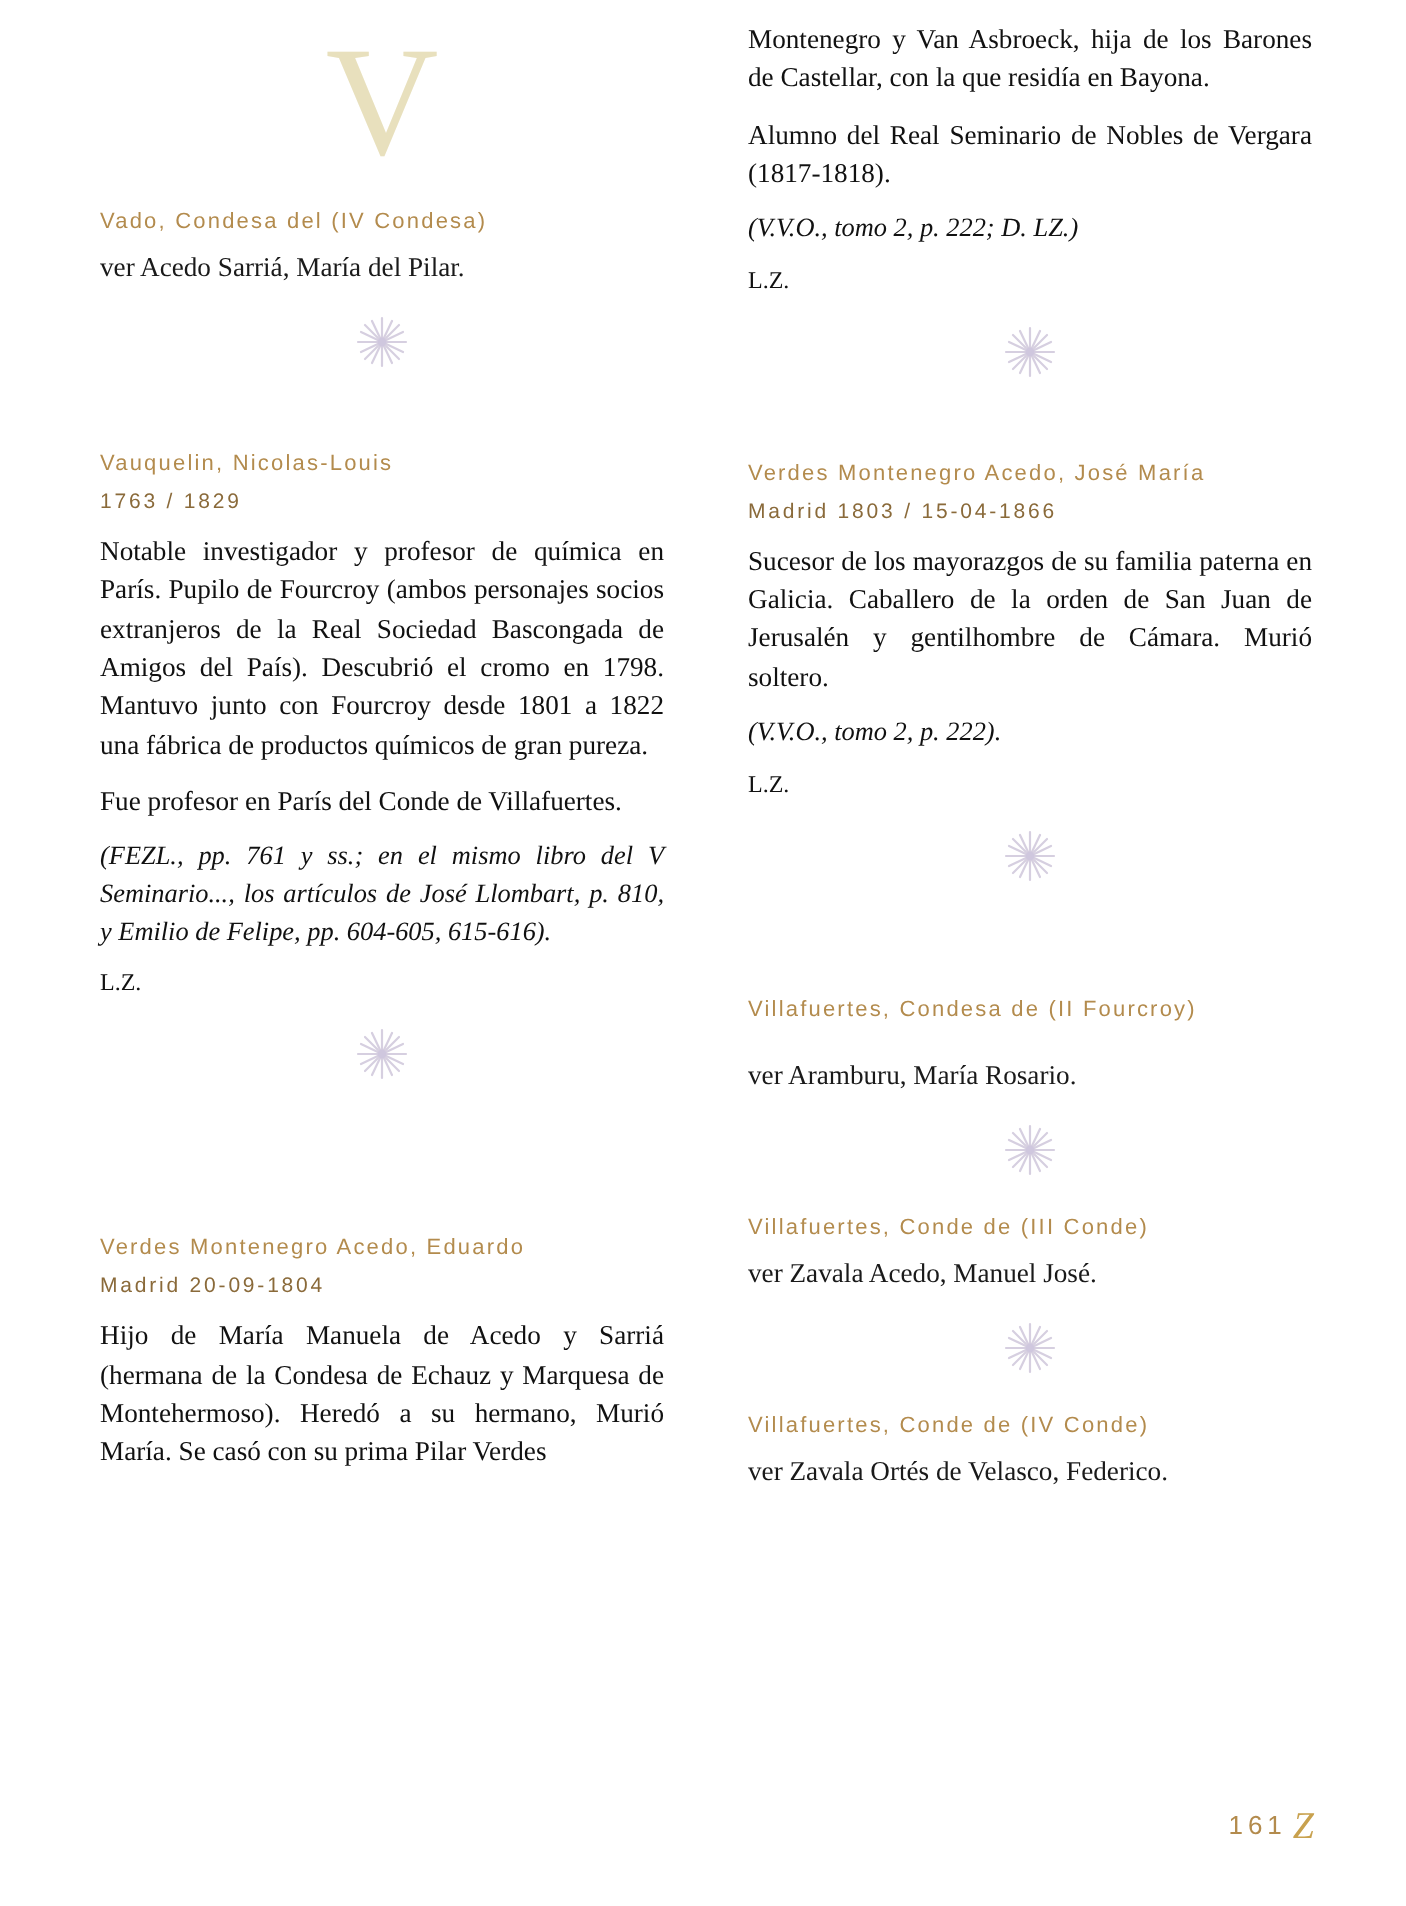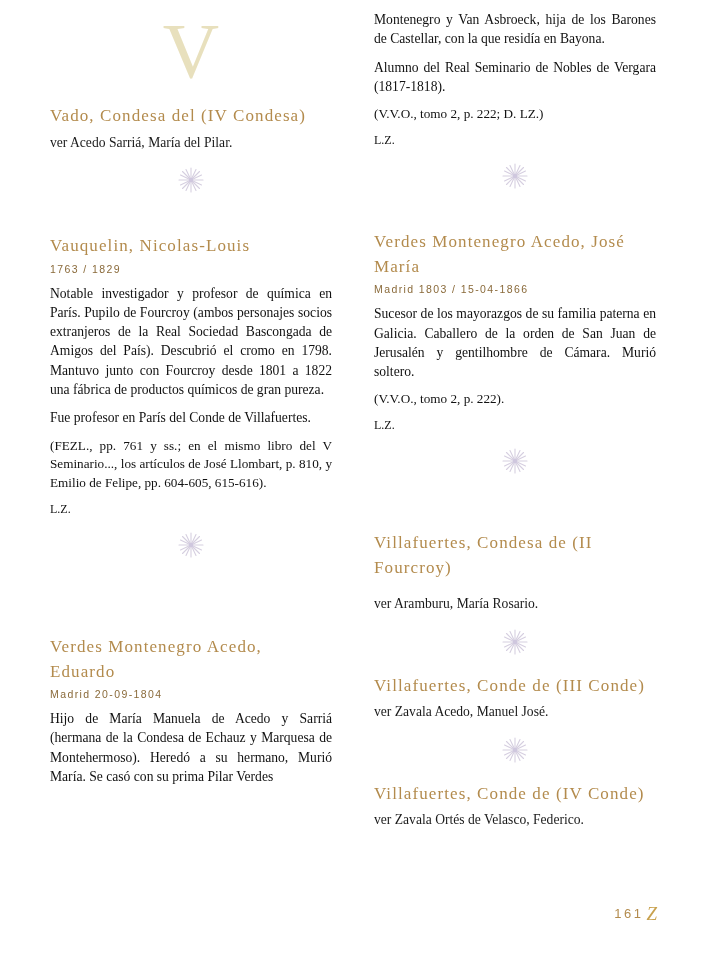--- a/index.html
+++ b/index.html
@@ -45,22 +45,22 @@
   }
   .dropcap {
     font-family: "Liberation Serif", serif;
     font-size: 78px;
     line-height: 1;
     color: #e8e0bd;
     letter-spacing: 0;
     font-weight: 400;
   }
   .entry-title {
-    font-family: Liberation Serif, serif;
-    font-size: 17px;
+    font-family: Liberation Sans, sans-serif;
+    font-size: 11px;
     letter-spacing: 1.1px;
     color: #b38b4d;
     line-height: 1.45;
     margin: 0 0 4px 0;
     font-weight: 400;
   }
   .entry-dates {
     font-family: "Liberation Sans", sans-serif;
     font-size: 10.5px;
     letter-spacing: 1.4px;
@@ -99,21 +99,21 @@
   .spacer-xl { height: 58px; }
   .divider {
     text-align: center;
     color: #d8d2e2;
     font-size: 22px;
     line-height: 1;
     margin: 14px 0 18px 0;
     user-select: none;
   }
   .divider svg { display: inline-block; vertical-align: middle; }
-  em, .it { }
+  em, .it { font-style: italic; }
   .folio {
     position: absolute;
     right: 44px;
     bottom: 30px;
     font-family: "Liberation Sans", sans-serif;
     font-size: 13px;
     letter-spacing: 2px;
     color: #b38b4d;
     display: flex;
     align-items: baseline;

